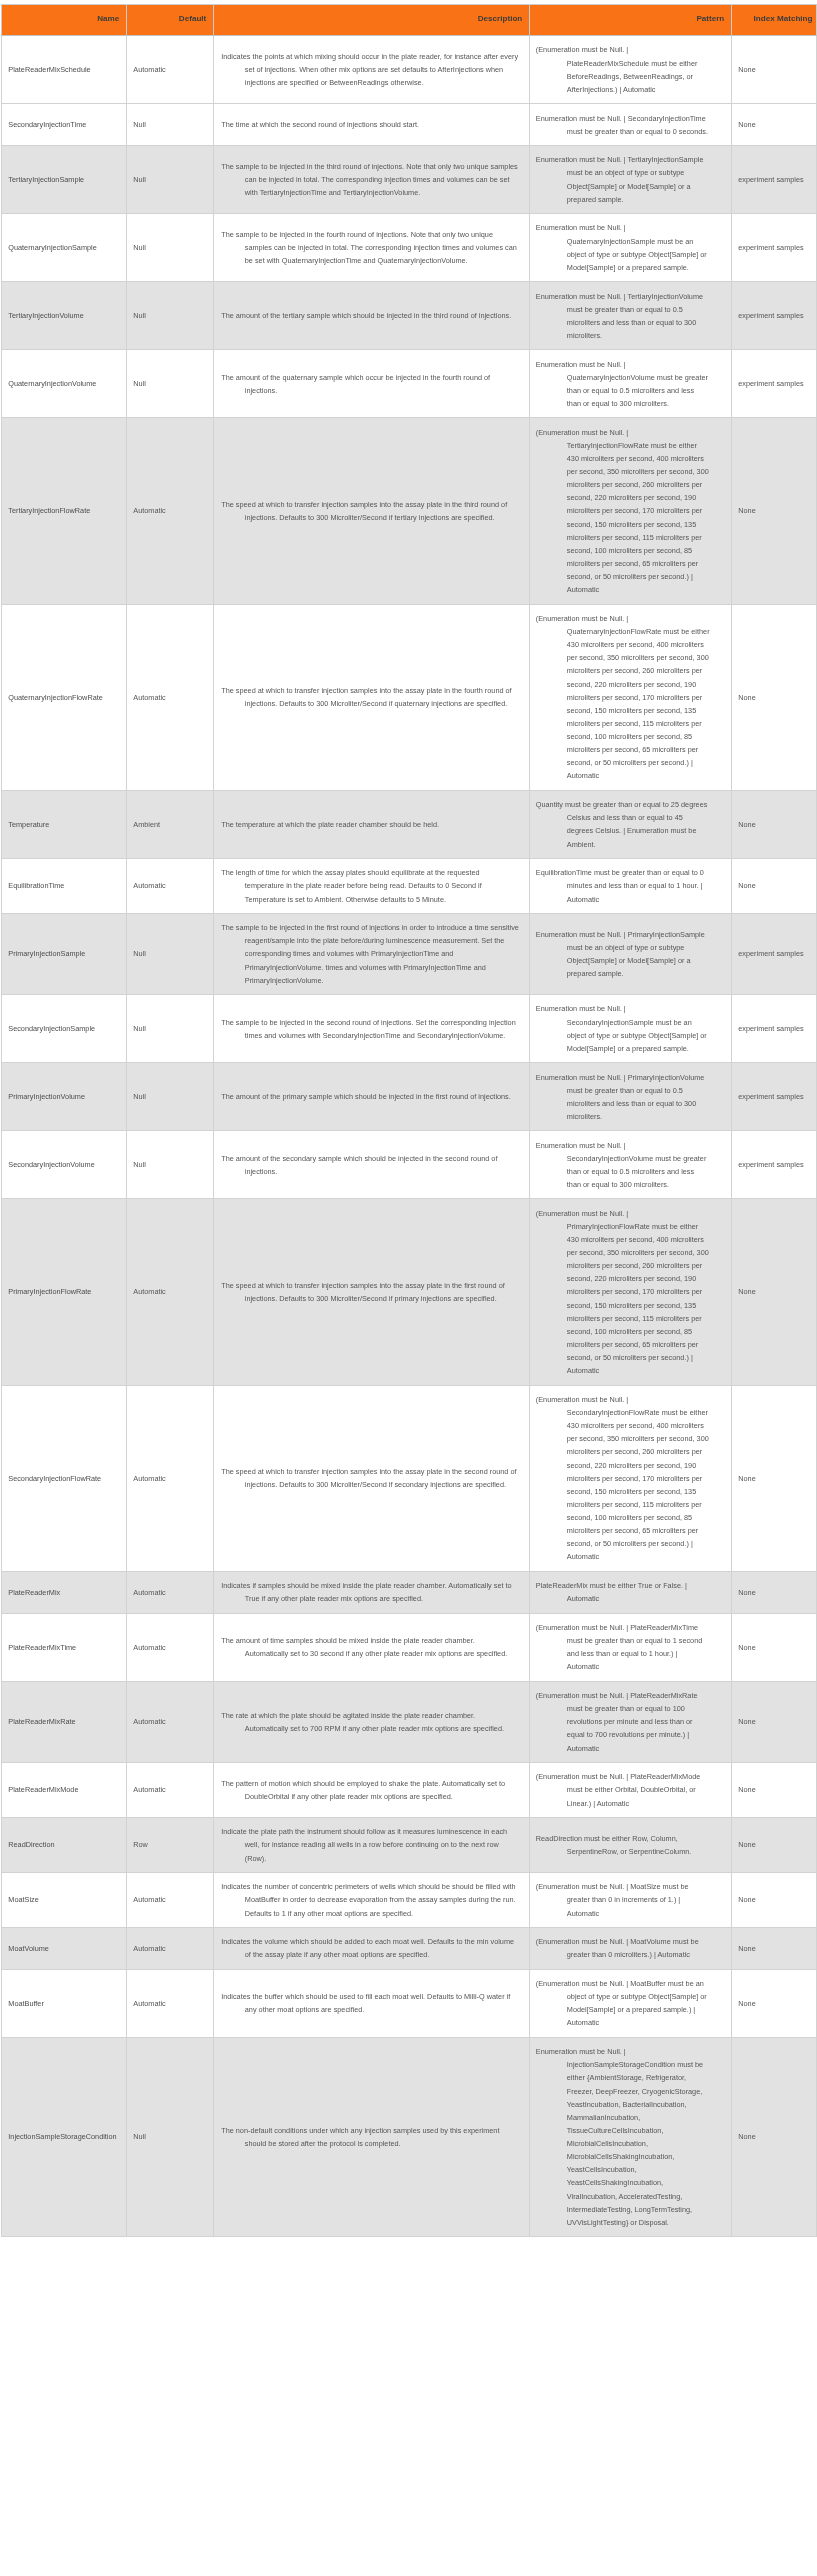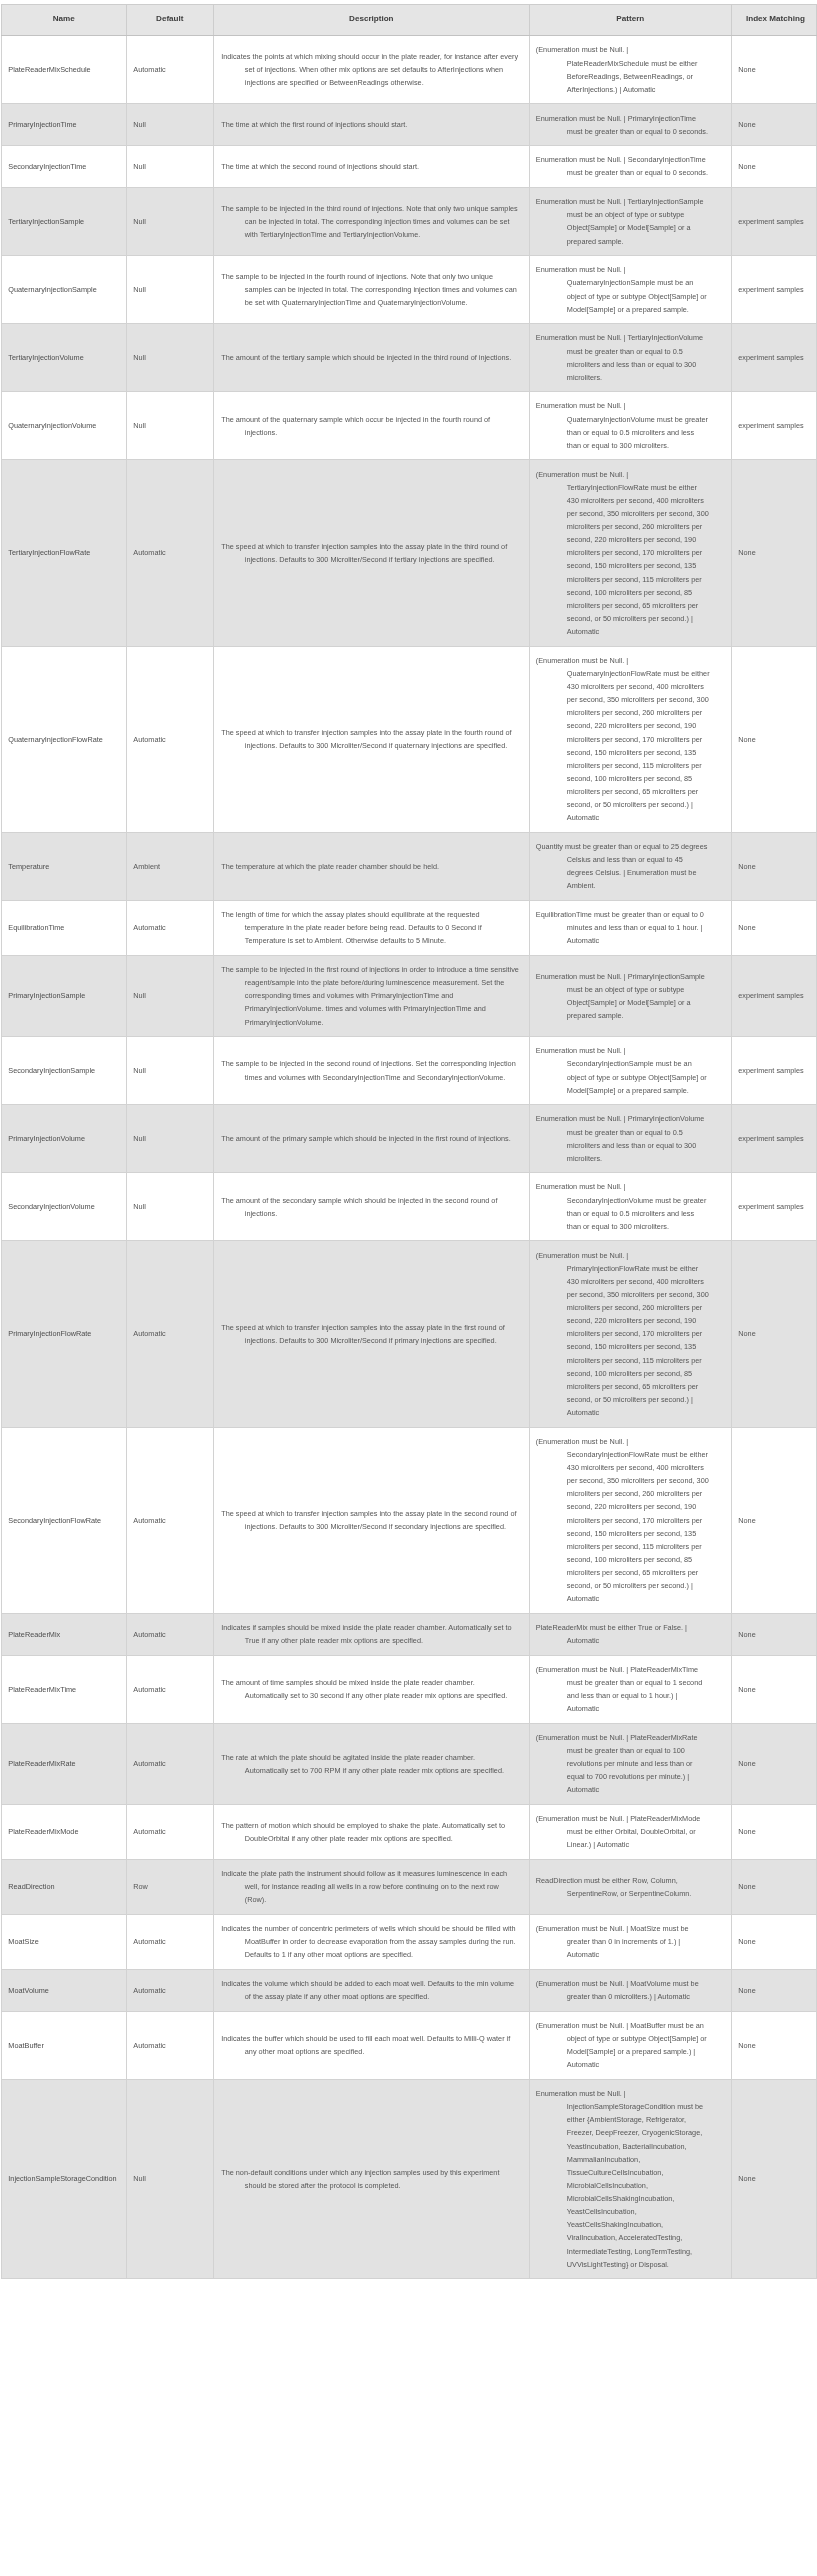--- a/index.html
+++ b/index.html
@@ -5,22 +5,22 @@
   html,body{margin:0;padding:0;background:#ffffff;}
   body{font-family:"Liberation Sans","DejaVu Sans",sans-serif;-webkit-font-smoothing:antialiased;}
   .page{width:817px;box-sizing:border-box;padding:4.1px 0.8px 1.6px 0.8px;}
   table.options{border-collapse:collapse;table-layout:fixed;width:816px;border:0.8px solid #c6c6c6;background:#ffffff;}
   col.c-name{width:125px;}
   col.c-default{width:87px;}
   col.c-desc{width:316px;}
   col.c-pattern{width:202px;}
   col.c-index{width:85px;}
   thead th{
-    background:#e5e5e5;color:#3d3d3d;font-weight:bold;font-size:8.1px;
-    text-align:center;vertical-align:top;padding:8.1px 6.5px 9.8px 6.5px;
+    background:#f97316;color:#3d3d3d;font-weight:bold;font-size:8.1px;
+    text-align:right;vertical-align:top;padding:8.1px 6.5px 9.8px 6.5px;
     border:0.8px solid #cdcdcd;border-bottom:1.6px solid #c2c2c2;line-height:1.5;
   }
   thead th.th-index{padding-right:3.3px;}
   td{
     border:0.8px solid #d2d2d2;font-size:7.3px;color:#565656;
     vertical-align:middle;padding:7.3px 6.5px;line-height:1.8;
     overflow-wrap:break-word;word-wrap:break-word;
   }
   tr.shade td{background:#e2e2e2;}
   tr.plain td{background:#ffffff;}
@@ -51,27 +51,20 @@
       </tr>
     </thead>
     <tbody>
         <tr class="plain">
     <td class="cell-name">PlateReaderMixSchedule</td>
     <td class="cell-default">Automatic</td>
     <td class="cell-desc">Indicates the points at which mixing should occur in the plate reader, for instance after every set of injections.  When other mix options are set defaults to AfterInjections when injections are specified or BetweenReadings otherwise.</td>
     <td class="cell-pattern">(Enumeration must be Null.  |  PlateReaderMixSchedule must be either BeforeReadings, BetweenReadings, or AfterInjections.)  |  Automatic</td>
     <td class="cell-index">None</td>
   </tr>
-        <tr class="shade">
-    <td class="cell-name">PrimaryInjectionTime</td>
-    <td class="cell-default">Null</td>
-    <td class="cell-desc">The time at which the first round of injections should start.</td>
-    <td class="cell-pattern">Enumeration must be Null.  |  PrimaryInjectionTime must be greater than or equal to 0 seconds.</td>
-    <td class="cell-index">None</td>
-  </tr>
         <tr class="plain">
     <td class="cell-name">SecondaryInjectionTime</td>
     <td class="cell-default">Null</td>
     <td class="cell-desc">The time at which the second round of injections should start.</td>
     <td class="cell-pattern">Enumeration must be Null.  |  SecondaryInjectionTime must be greater than or equal to 0 seconds.</td>
     <td class="cell-index">None</td>
   </tr>
         <tr class="shade">
     <td class="cell-name">TertiaryInjectionSample</td>
     <td class="cell-default">Null</td>

